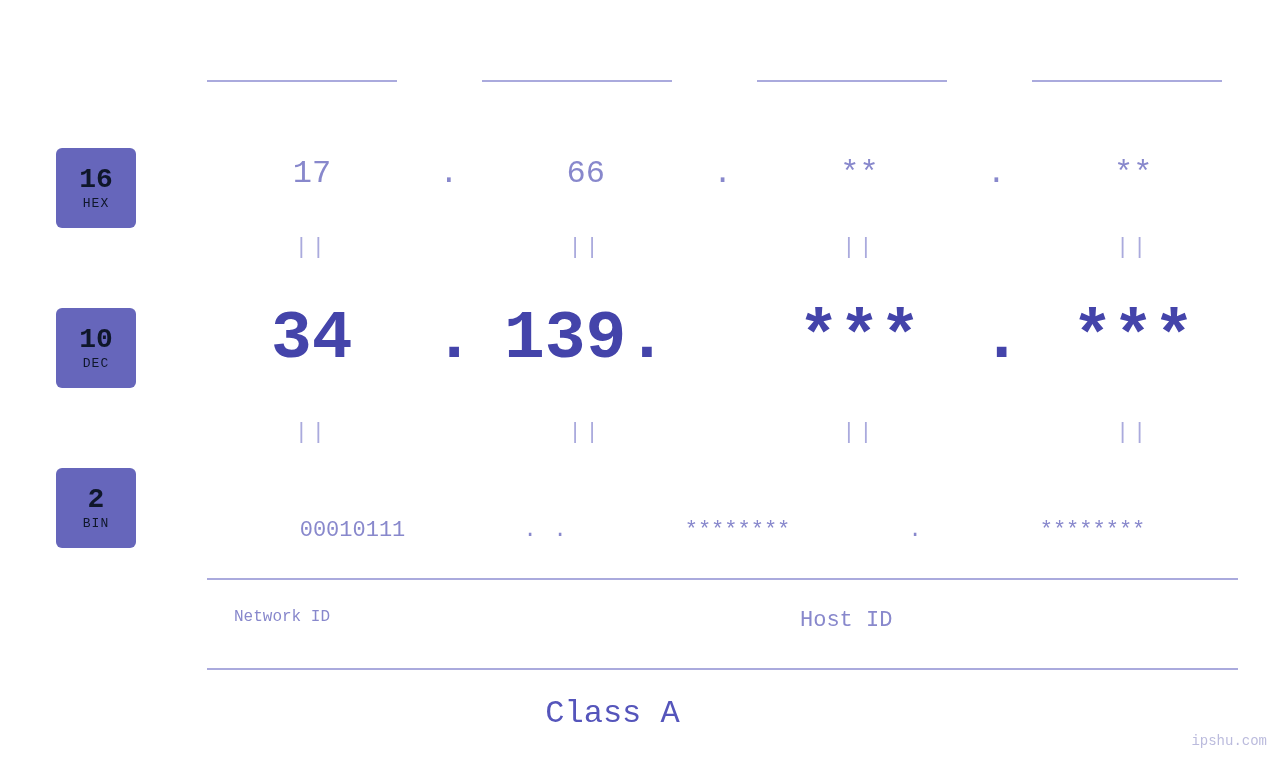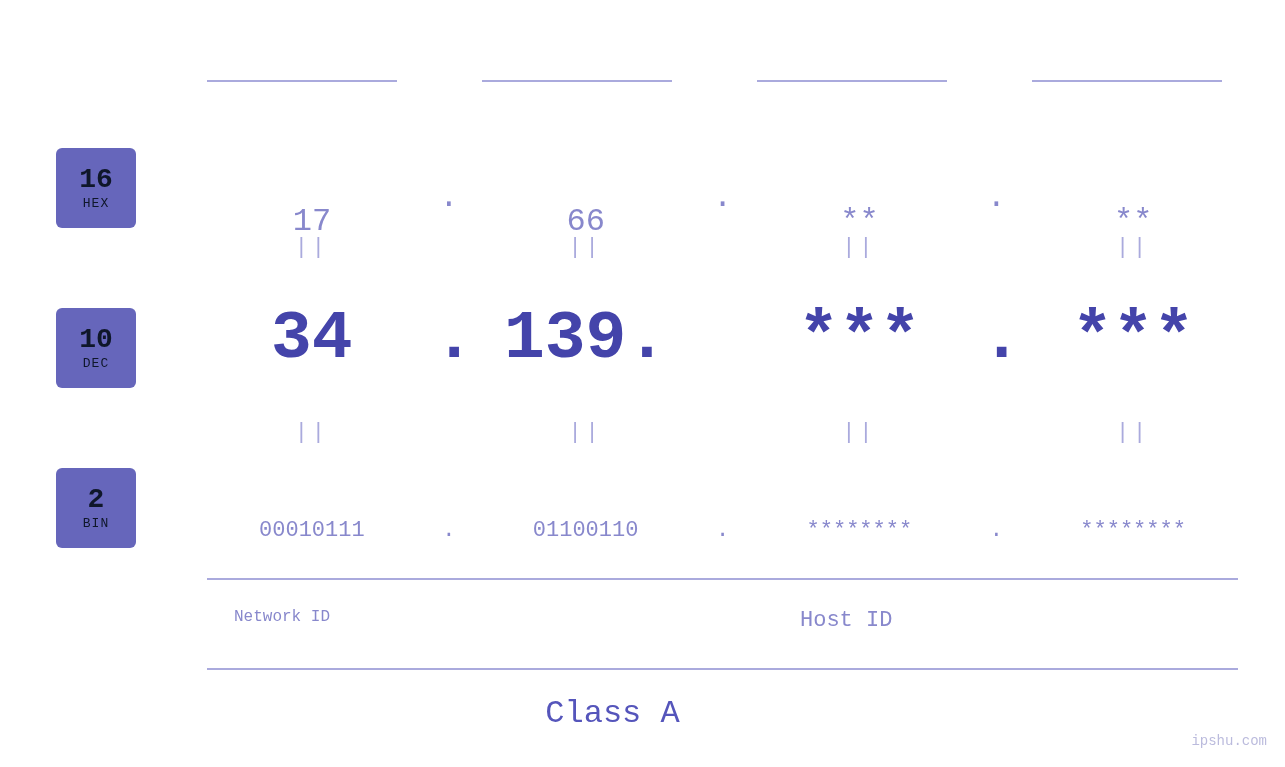--- a/index.html
+++ b/index.html
@@ -86,21 +86,20 @@
       right: 30px;
       display: flex;
       align-items: center;
     }
     .hex-cell {
       flex: 1;
       text-align: center;
       color: #8888cc;
       font-size: 32px;
       font-family: 'Courier New', Courier, monospace;
-      margin-top: 48px;
     }
     .dot-small {
       color: #8888cc;
       font-size: 32px;
       font-family: 'Courier New', Courier, monospace;
       width: 30px;
       text-align: center;
     }
 
     
@@ -308,21 +307,20 @@
   </div>
 
   <div class="badge badge-bin">
     <span class="badge-num">2</span>
     <span class="badge-label">BIN</span>
   </div>
 
   <div class="bin-row">
     <div class="bin-cell">00010111</div>
     <span class="dot-medium">.</span>
-    <div class="bin-cell">01100110</div>
     <span class="dot-medium">.</span>
     <div class="bin-cell">********</div>
     <span class="dot-medium">.</span>
     <div class="bin-cell">********</div>
   </div>
 
   <div class="bottom-bracket-left"></div>
 
   <div class="bottom-bracket-right"></div>
 

